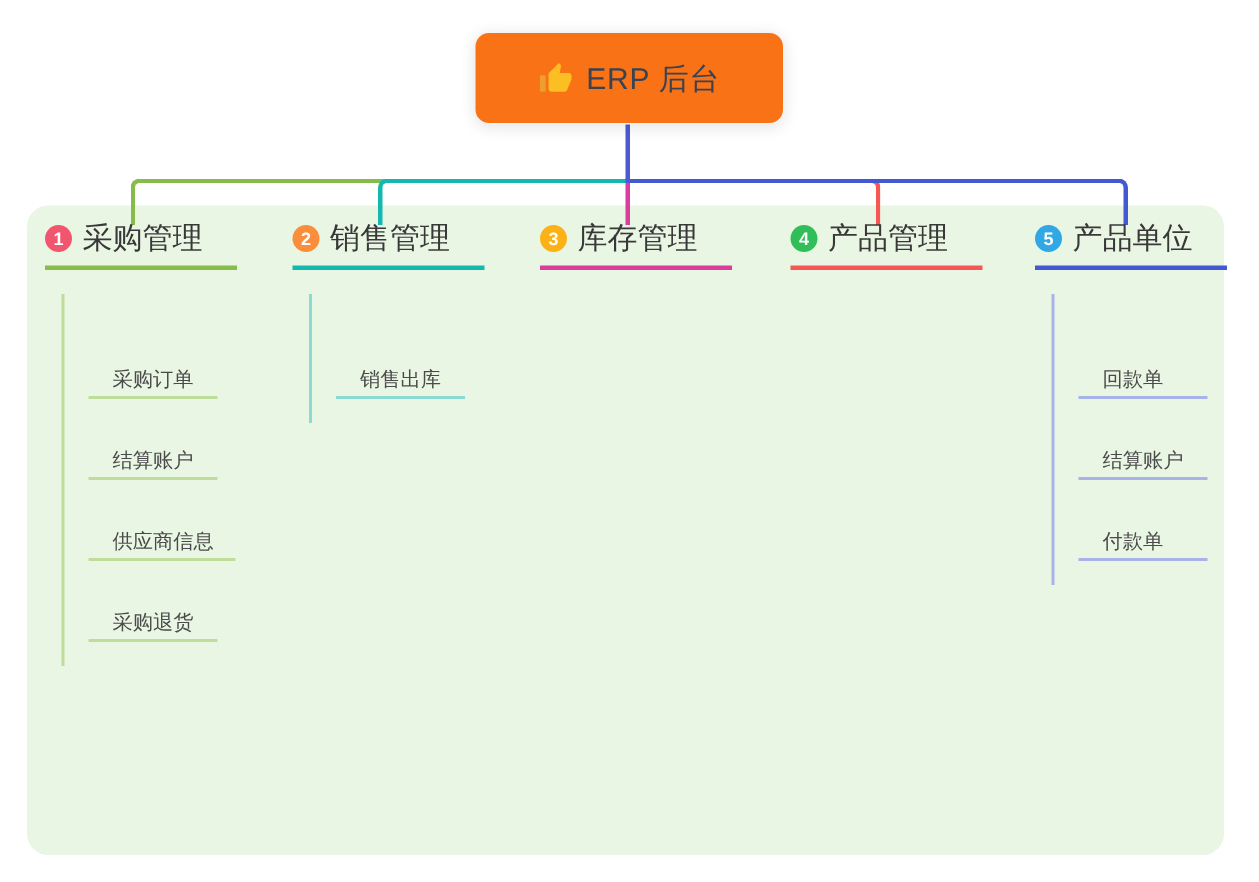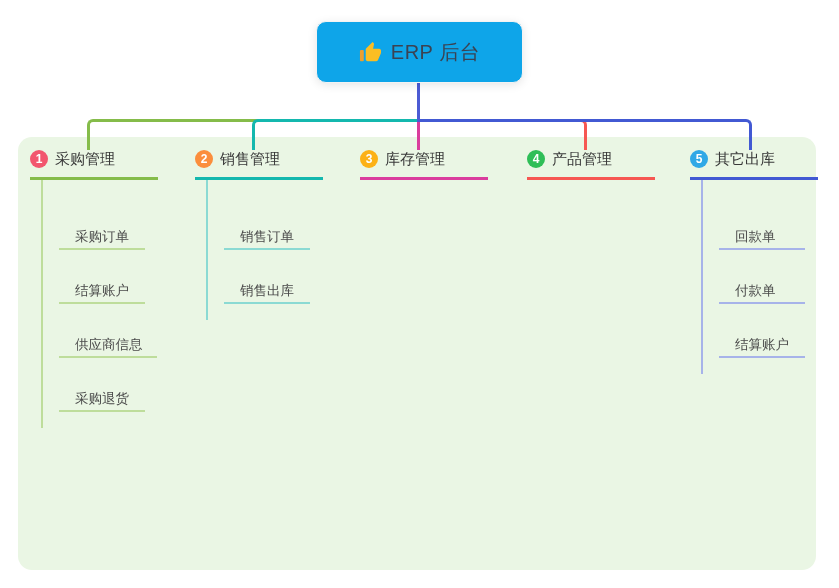--- a/index.html
+++ b/index.html
@@ -5,21 +5,21 @@
   html,body{margin:0;padding:0;background:#fff;}
   body{font-family:"Liberation Sans","DejaVu Sans",sans-serif;}
   .canvas{position:relative;width:839px;height:588px;background:#fff;overflow:hidden;}
 
   
   .panel{position:absolute;left:18px;top:137px;width:798px;height:433px;
          background:#EAF6E4;border-radius:14px;}
 
   
   .root-node{position:absolute;left:316px;top:21px;width:207px;height:62px;
-             background:#0ea5e9;border:1px solid #f3f3f3;border-radius:10px;
+             background:#f97316;border:1px solid #f3f3f3;border-radius:10px;
              box-shadow:0 2px 10px rgba(0,0,0,.10);
              display:flex;align-items:center;justify-content:center;gap:9px;box-sizing:border-box;}
   .root-label{font-size:20px;font-weight:500;color:#3B4252;letter-spacing:.5px;}
   .thumb-svg{width:23px;height:23px;display:block;}
 
   
   .conn{position:absolute;box-sizing:border-box;}
   .elbow-l{border-left:3px solid var(--c);border-top:3px solid var(--c);border-top-left-radius:6px;}
   .elbow-r{border-right:3px solid var(--c);border-top:3px solid var(--c);border-top-right-radius:6px;}
   .c1{left:87px;top:119px;width:332px;height:31px;}
@@ -29,22 +29,22 @@
   .c5{left:419px;top:119px;width:333px;height:31px;}
   .root-stem{position:absolute;left:417px;top:82px;width:3px;height:40px;}
 
   
   .branch{position:absolute;top:147px;}
   .hdr{display:flex;align-items:center;gap:7px;min-width:118px;width:fit-content;
        padding:0 10px 6px 0;border-bottom:3px solid var(--c);cursor:default;}
   .badge{width:18px;height:18px;border-radius:50%;flex:0 0 18px;
          display:flex;align-items:center;justify-content:center;
          color:#fff;font-size:12px;font-weight:bold;line-height:1;}
-  .hlabel{font-size:15px;font-weight:500;color:#383838;line-height:24px;white-space:nowrap;}
-  .kids{list-style:none;margin:0 0 0 11px;padding:16px;border-left:2px solid var(--cl);width:fit-content;}
+  .hlabel{font-size:20px;font-weight:500;color:#383838;line-height:24px;white-space:nowrap;}
+  .kids{list-style:none;margin:16px 0 0 11px;padding:16px;border-left:2px solid var(--cl);width:fit-content;}
   .kids li{padding:30px 14px 0 16px;line-height:22px;border-bottom:2px solid var(--cl);
            font-size:13.5px;color:#4A4A4A;white-space:nowrap;width:fit-content;min-width:56px;cursor:default;}
   .b1{left:30px;} .b2{left:195px;} .b3{left:360px;} .b4{left:527px;} .b5{left:690px;}
 </style>
 </head>
 <body>
 
 <div class="canvas">
 
   <div class="panel" style="background: rgb(234, 246, 228);"></div>
@@ -76,21 +76,20 @@
       <li>采购退货</li>
     </ul>
   </div>
 
   <div class="branch b2" style="--c: #14B8AE; --cl: #8BDAD3;">
     <div class="hdr">
       <span class="badge" style="background: rgb(251, 142, 60);">2</span>
       <span class="hlabel">销售管理</span>
     </div>
     <ul class="kids">
-      <li>销售订单</li>
       <li>销售出库</li>
     </ul>
   </div>
 
   <div class="branch b3" style="--c: #DA3D9D; --cl: #EDAED2;">
     <div class="hdr">
       <span class="badge" style="background: rgb(252, 177, 22);">3</span>
       <span class="hlabel">库存管理</span>
     </div>
   </div>
@@ -98,22 +97,22 @@
   <div class="branch b4" style="--c: #F65752; --cl: #FBACA9;">
     <div class="hdr">
       <span class="badge" style="background: rgb(47, 190, 87);">4</span>
       <span class="hlabel">产品管理</span>
     </div>
   </div>
 
   <div class="branch b5" style="--c: #4259D3; --cl: #A7B3E9;">
     <div class="hdr">
       <span class="badge" style="background: rgb(48, 168, 230);">5</span>
-      <span class="hlabel">其它出库</span>
+      <span class="hlabel">产品单位</span>
     </div>
     <ul class="kids">
       <li>回款单</li>
+      <li>结算账户</li>
       <li>付款单</li>
-      <li>结算账户</li>
     </ul>
   </div>
 
 </div>
 
 </body></html>

